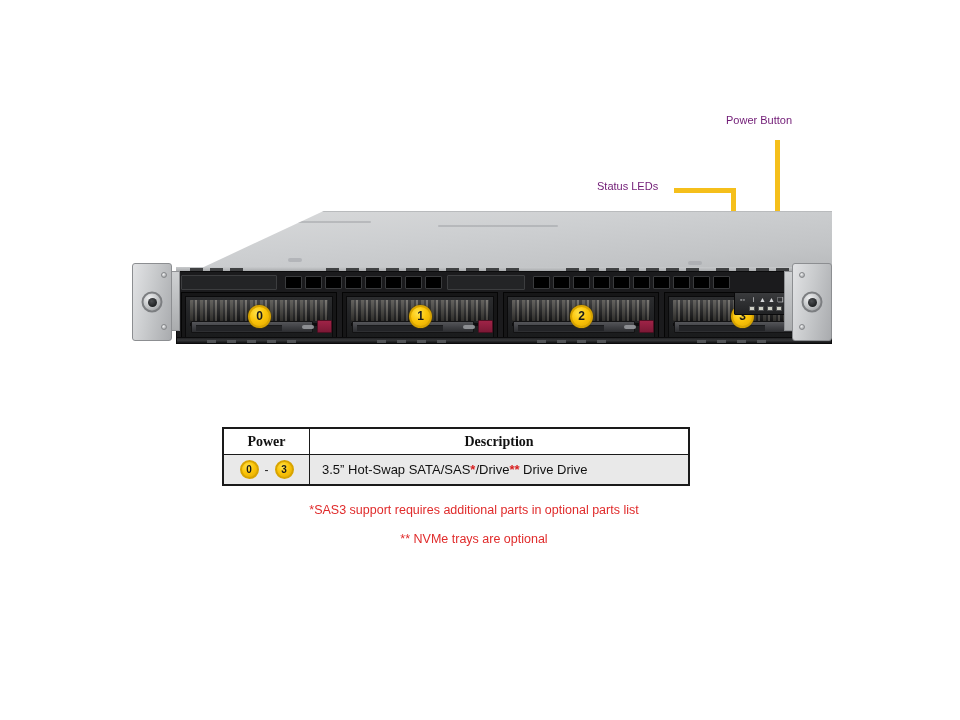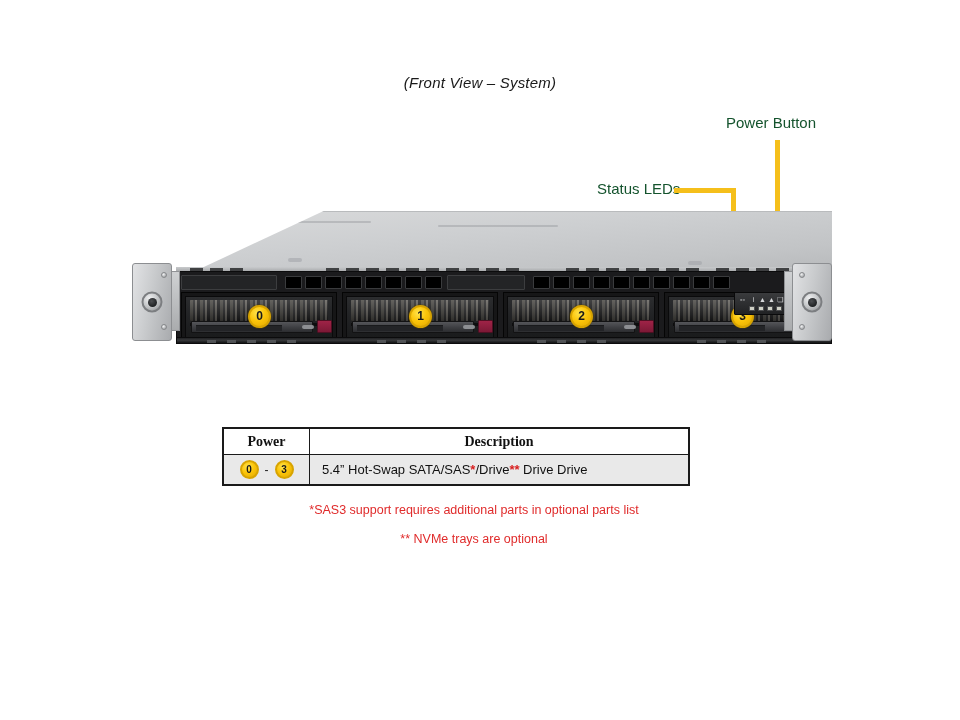--- a/index.html
+++ b/index.html
@@ -23,22 +23,22 @@
     text-align: center;
     font-style: italic;
     font-size: 15px;
     color: #1a1a1a;
     letter-spacing: .2px;
   }
 
   
   .callout-label {
     position: absolute;
-    font-size: 15px;
-    color: #14532d;
+    font-size: 11px;
+    color: #701a75;
     white-space: nowrap;
   }
   #label-power  { left: 726px; top: 114px; }
   #label-status { left: 597px; top: 180px; }
 
   .leader {
     position: absolute;
     background: #f5bf1b;
   }
   .leader-dot {
@@ -407,21 +407,20 @@
     font-size: 12.5px;
   }
   #footnote-1 { top: 503px; }
   #footnote-2 { top: 532px; }
 </style>
 </head>
 <body>
 
 <div id="page">
 
-  <div class="fig-title">(Front View – System)</div>
 
   <div class="callout-label" id="label-power">Power Button</div>
   <div class="leader" style="left:775px; top:140px; width:5px; height:139px;"></div>
   <div class="leader-dot" style="left:773px; top:274px;"></div>
 
   <div class="callout-label" id="label-status">Status LEDs</div>
   <div class="leader" style="left:674px; top:188px; width:62px; height:5px;"></div>
   <div class="leader" style="left:731px; top:188px; width:5px; height:92px;"></div>
   <div class="leader-dot" style="left:729px; top:275px;"></div>
 
@@ -608,21 +607,21 @@
     <tbody>
       <tr>
         <td class="col-slot">
           <div class="cell-slot-inner">
             <span class="mini-badge">0</span>
             <span class="dash">-</span>
             <span class="mini-badge">3</span>
           </div>
         </td>
         <td class="cell-desc">
-          <span>5.4” Hot-Swap  SATA/SAS</span><span class="ast">*</span><span>/Drive</span><span class="ast">**</span><span>  Drive  Drive</span>
+          <span>3.5” Hot-Swap  SATA/SAS</span><span class="ast">*</span><span>/Drive</span><span class="ast">**</span><span>  Drive  Drive</span>
         </td>
       </tr>
     </tbody>
   </table>
 
   <div class="footnote" id="footnote-1">*SAS3 support requires  additional parts in optional parts list</div>
   <div class="footnote" id="footnote-2">** NVMe trays are optional</div>
 
 </div>
 

